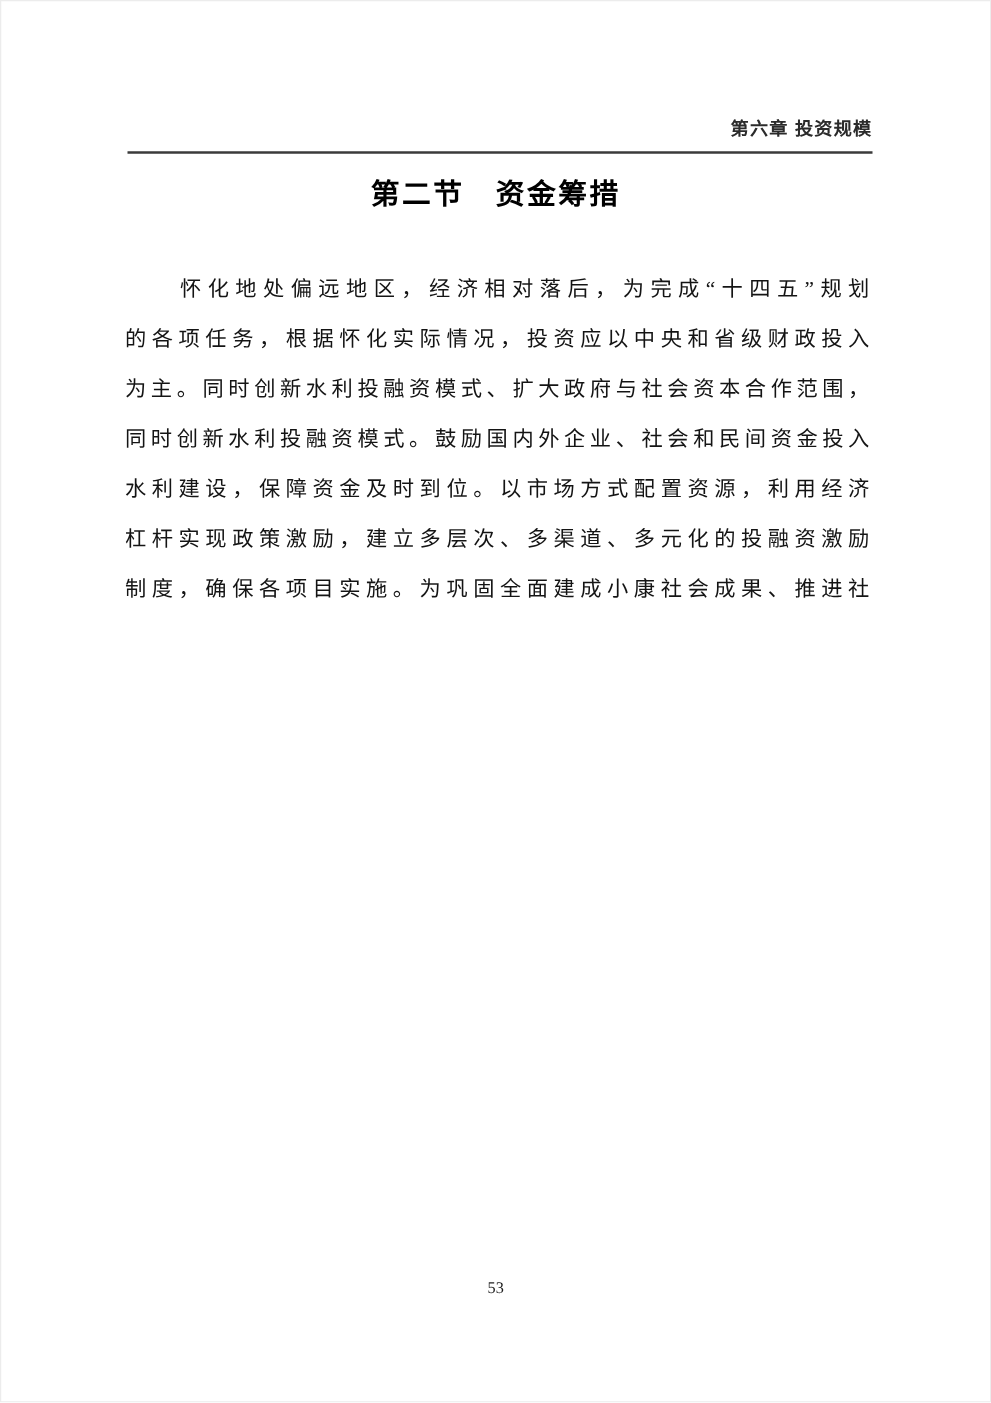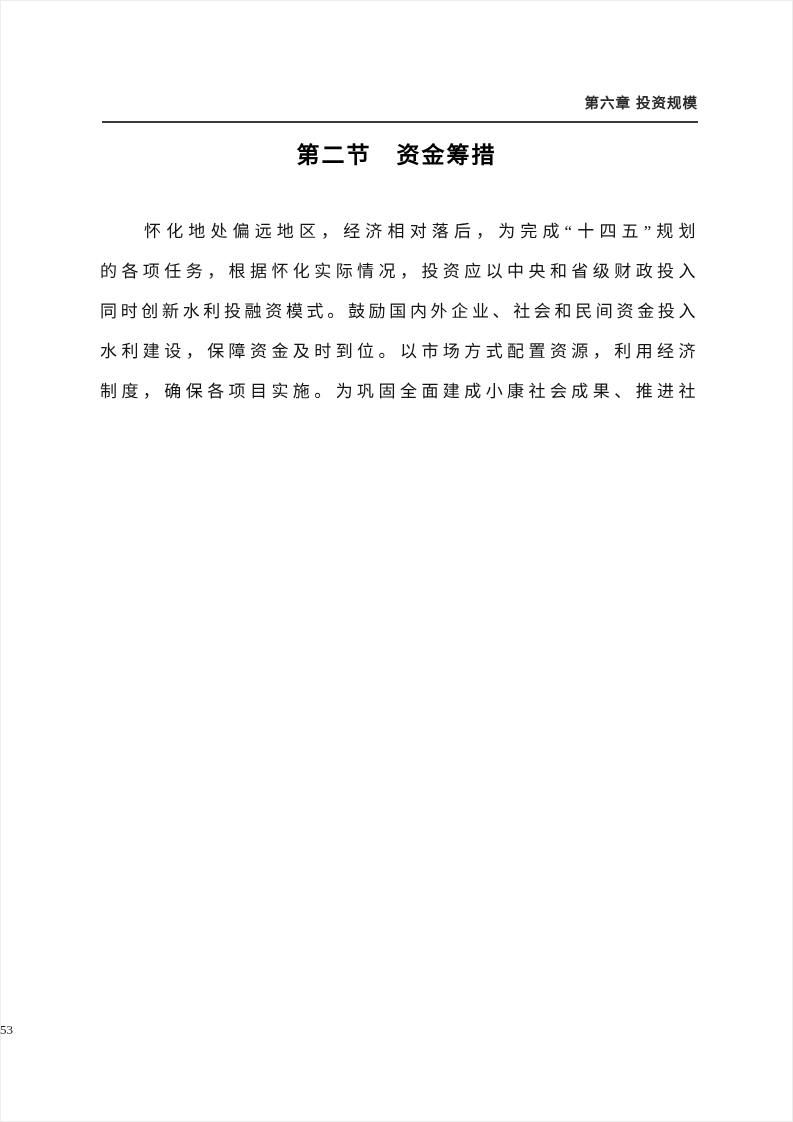--- a/index.html
+++ b/index.html
@@ -76,42 +76,44 @@
   .para-line.last {
     text-align-last: left;
     letter-spacing: 1.5px;
   }
   
   .page-footer {
     position: absolute;
     top: 1022px;
     left: 0;
     width: 100%;
-    text-align: left;
+    text-align: center;
     font-family: "Liberation Serif", "DejaVu Serif", serif;
     font-size: 13px;
     color: #1a1a1a;
   }
 </style>
 </head>
 <body>
 
 <div class="page">
 
   <span class="running-header">第六章 投资规模</span>
 
   <div class="header-rule"></div>
 
   <h1 class="section-title">第二节　资金筹措</h1>
 
   <div class="body-paragraph">
     <div class="para-line first">怀化地处偏远地区，经济相对落后，为完成“十四五”规划</div>
     <div class="para-line">的各项任务，根据怀化实际情况，投资应以中央和省级财政投入</div>
+    <div class="para-line">为主。同时创新水利投融资模式、扩大政府与社会资本合作范围，</div>
     <div class="para-line">同时创新水利投融资模式。鼓励国内外企业、社会和民间资金投入</div>
     <div class="para-line">水利建设，保障资金及时到位。以市场方式配置资源，利用经济</div>
+    <div class="para-line">杠杆实现政策激励，建立多层次、多渠道、多元化的投融资激励</div>
     <div class="para-line">制度，确保各项目实施。为巩固全面建成小康社会成果、推进社</div>
   </div>
 
   <div class="page-footer">
     <span>53</span>
   </div>
 
 </div>
 
 </body></html>

